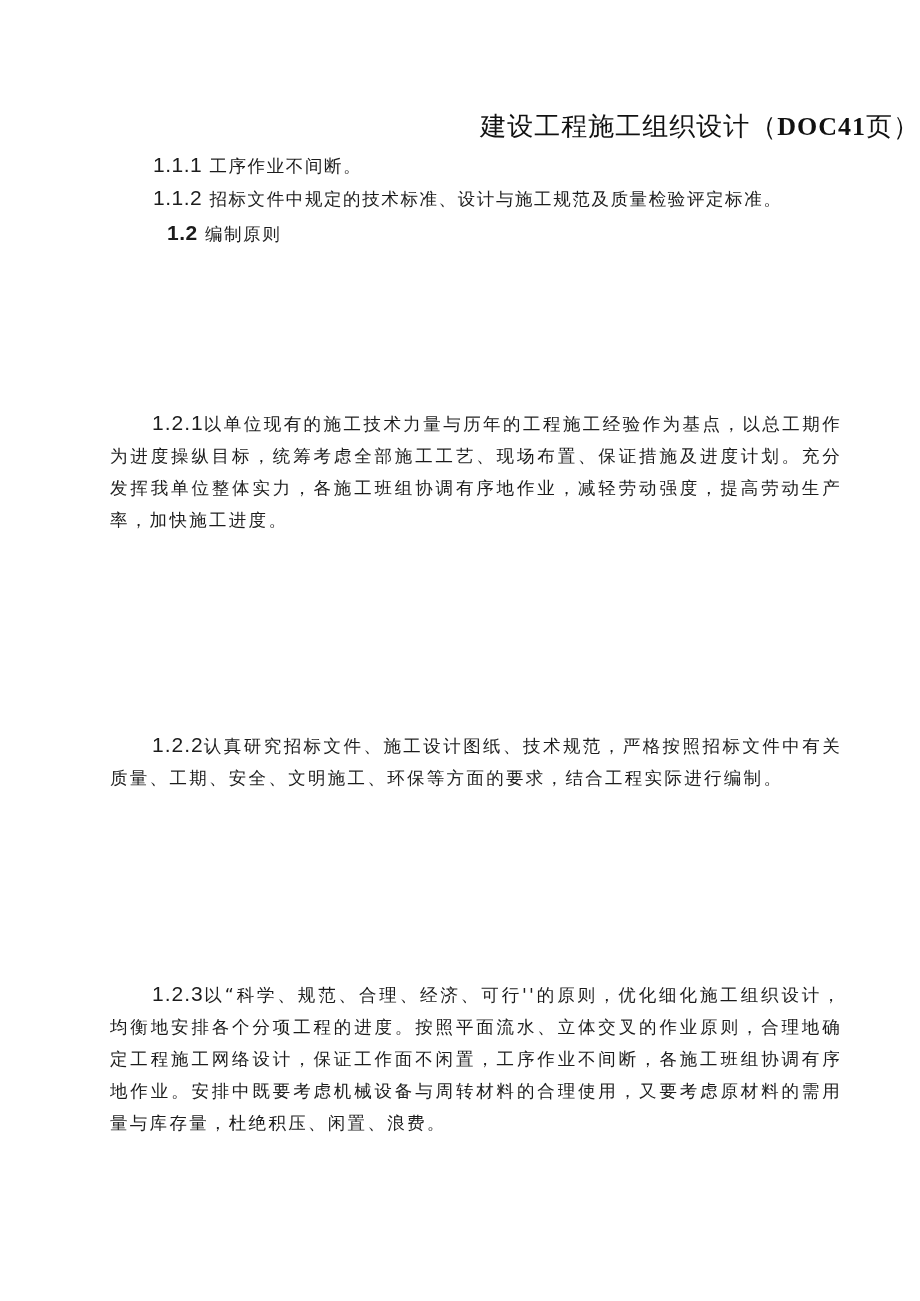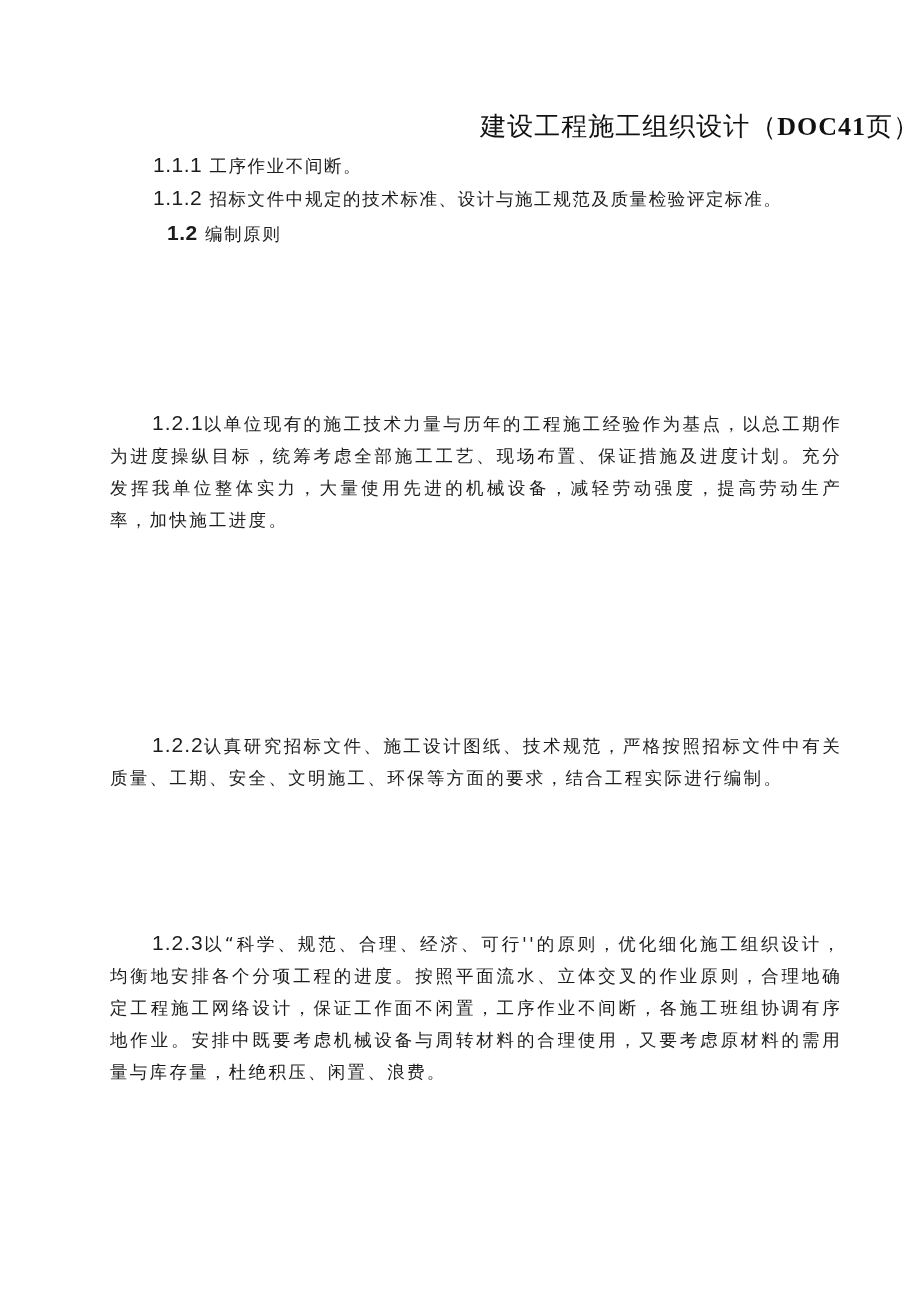--- a/index.html
+++ b/index.html
@@ -81,19 +81,19 @@
   <div class="line" style="left:153px; top:186px;">
     <span class="num">1.1.2</span>
     <span>招标文件中规定的技术标准、设计与施工规范及质量检验评定标准。</span>
   </div>
 
   <div class="line" style="left:153px; top:221px;margin-left:14px;">
     <span class="num bold">1.2</span>
     <span>编制原则</span>
   </div>
 
-  <p class="para" style="top:407px;"><span class="num">1.2.1</span><span>以单位现有的施工技术力量与历年的工程施工经验作为基点，以总工期作为进度操纵目标，统筹考虑全部施工工艺、现场布置、保证措施及进度计划。充分发挥我单位整体实力，大量使用先进的机械设备，减轻劳动强度，提高劳动生产率，加快施工进度。</span></p>
+  <p class="para" style="top:407px;"><span class="num">1.2.1</span><span>以单位现有的施工技术力量与历年的工程施工经验作为基点，以总工期作为进度操纵目标，统筹考虑全部施工工艺、现场布置、保证措施及进度计划。充分发挥我单位整体实力，各施工班组协调有序地作业，减轻劳动强度，提高劳动生产率，加快施工进度。</span></p>
 
   <p class="para" style="top:705px;margin-top:24px;"><span class="num">1.2.2</span><span>认真研究招标文件、施工设计图纸、技术规范，严格按照招标文件中有关质量、工期、安全、文明施工、环保等方面的要求，结合工程实际进行编制。</span></p>
 
-  <p class="para" style="top:927px;"><span class="num">1.2.3</span><span>以“科学、规范、合理、经济、可行''的原则，优化细化施工组织设计，均衡地安排各个分项工程的进度。按照平面流水、立体交叉的作业原则，合理地确定工程施工网络设计，保证工作面不闲置，工序作业不间断，各施工班组协调有序地作业。安排中既要考虑机械设备与周转材料的合理使用，又要考虑原材料的需用量与库存量，杜绝积压、闲置、浪费。</span></p>
+  <p class="para" style="top:978px;"><span class="num">1.2.3</span><span>以“科学、规范、合理、经济、可行''的原则，优化细化施工组织设计，均衡地安排各个分项工程的进度。按照平面流水、立体交叉的作业原则，合理地确定工程施工网络设计，保证工作面不闲置，工序作业不间断，各施工班组协调有序地作业。安排中既要考虑机械设备与周转材料的合理使用，又要考虑原材料的需用量与库存量，杜绝积压、闲置、浪费。</span></p>
 
 </div>
 
 </body></html>

